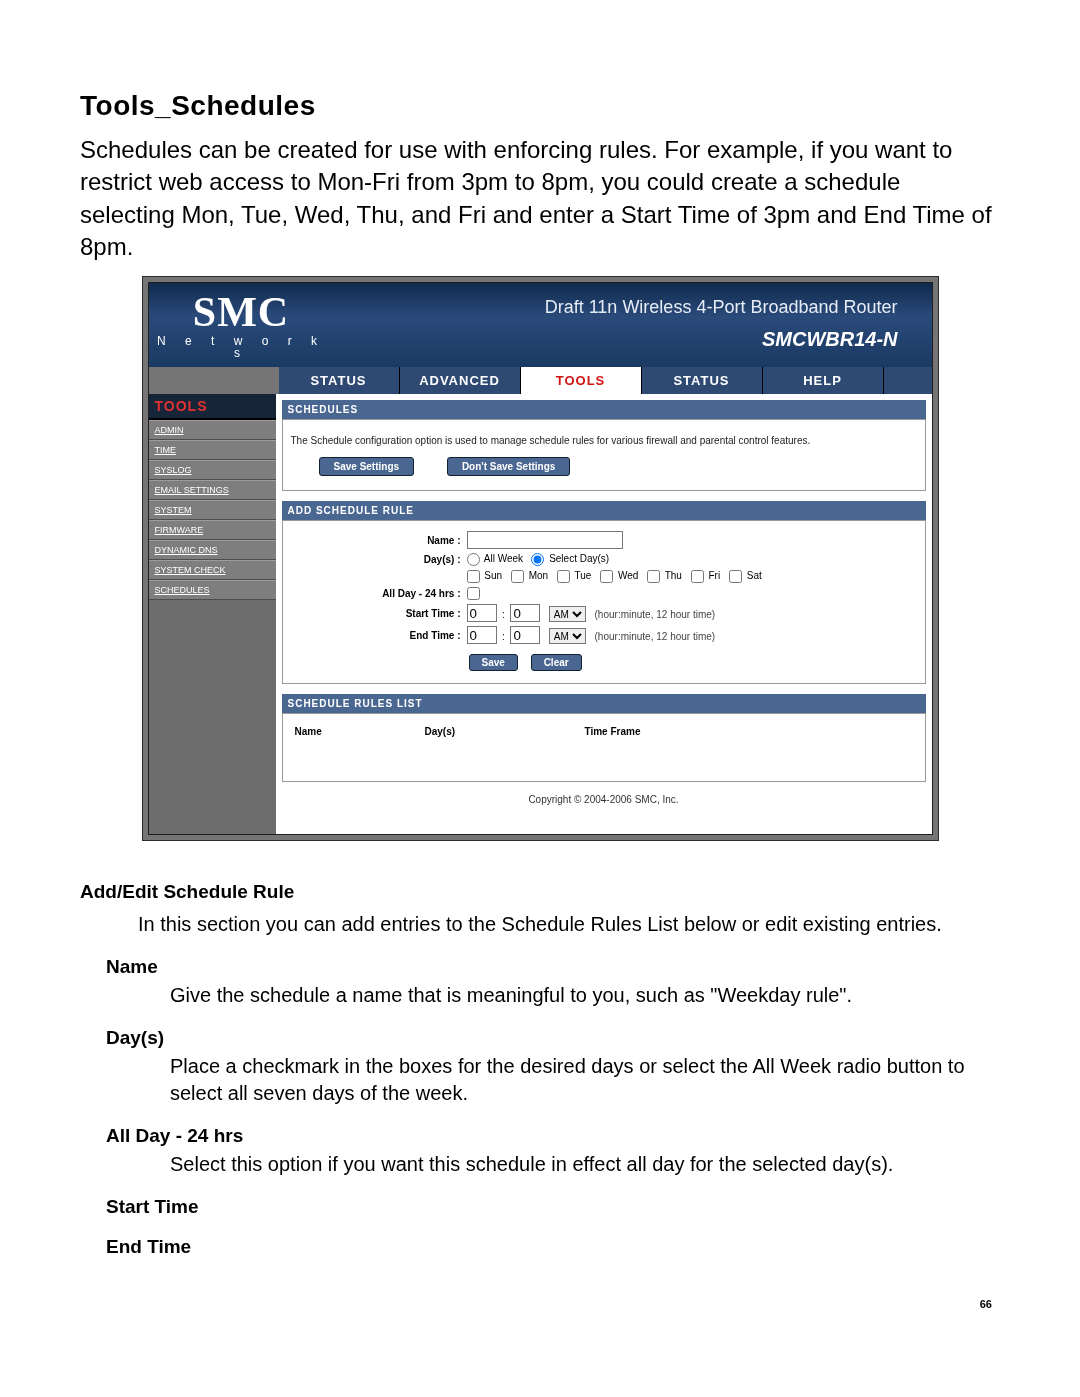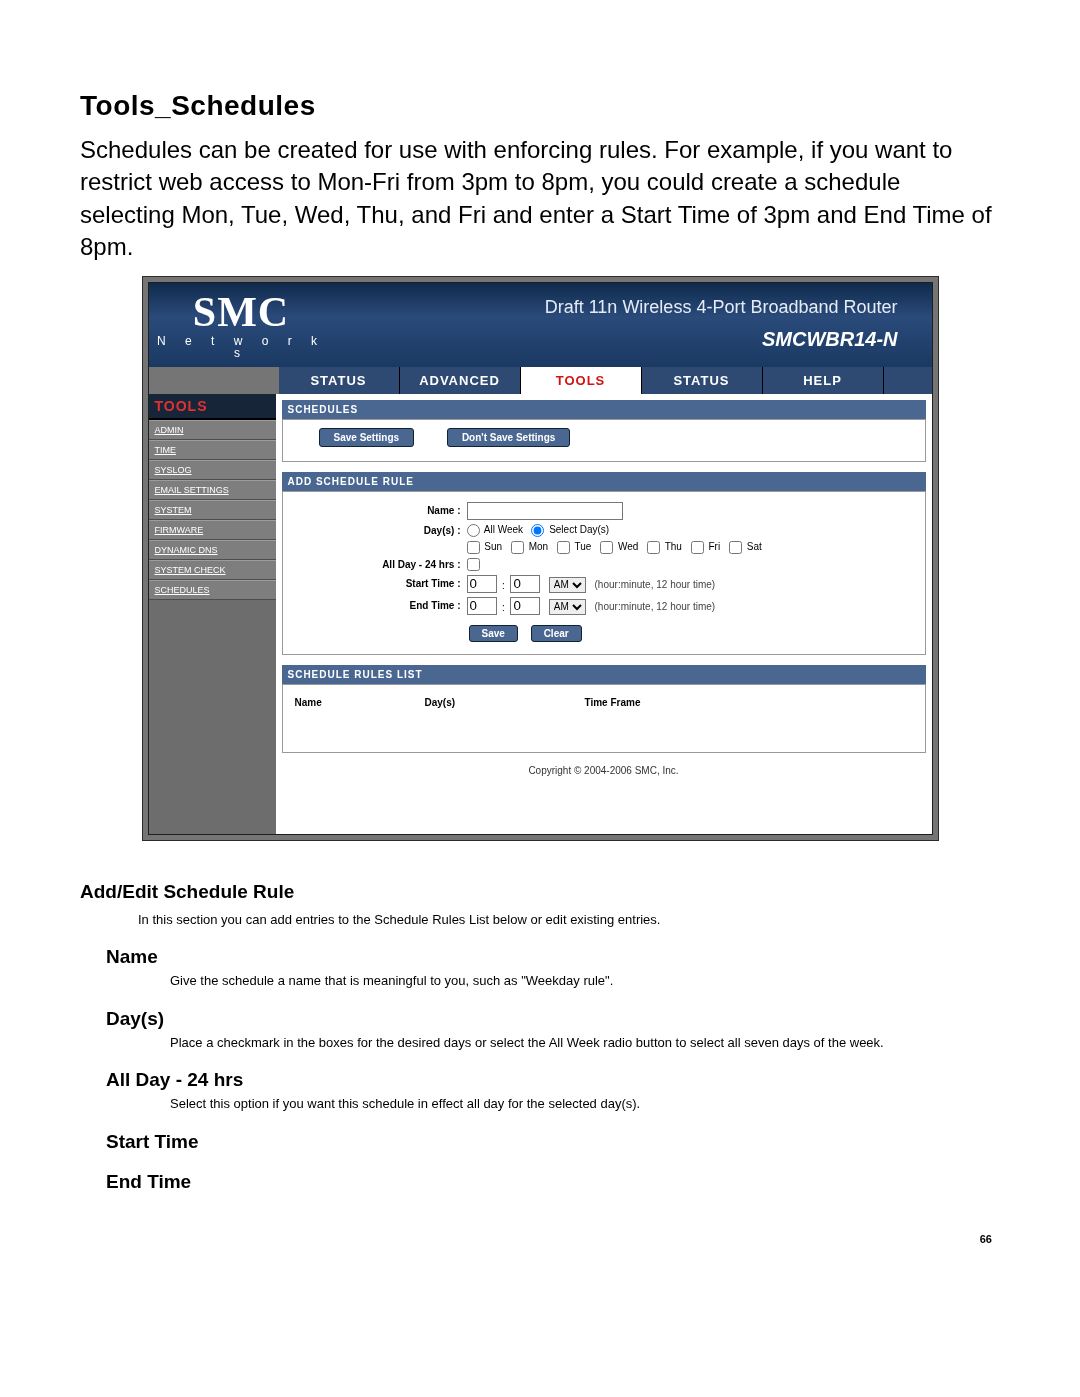--- a/index.html
+++ b/index.html
@@ -77,21 +77,21 @@
   .list-head .c1 { width:130px; }
   .list-head .c2 { width:160px; }
   .list-head .c3 { flex:1; }
 
   .copyright { text-align:center; font:10px Arial; color:#333; padding:2px 0 6px 0; }
 
   
   
   .sec-title { font-weight:bold; font-size:19px; margin:20px 0 8px 0; }
   .sub-title { font-weight:bold; font-size:19px; margin:18px 0 4px 26px; }
-  .sub-body  { font-size:13px; line-height:1.35; margin:0 0 0 90px; }
+  .sub-body  { font-size:20px; line-height:1.35; margin:0 0 0 90px; }
   .pagenum { text-align:right; font-weight:bold; font-size:11px; margin-top:40px; padding-right:8px; }
 </style>
 </head>
 <body>
 
 <div class="page">
 
   <h1 class="doc-title">Tools_Schedules</h1>
   <p class="intro">Schedules can be created for use with enforcing rules. For example, if you want to restrict web access to Mon-Fri from 3pm to 8pm, you could create a schedule selecting Mon, Tue, Wed, Thu, and Fri and enter a Start Time of 3pm and End Time of 8pm.</p>
 
@@ -133,20 +133,21 @@
           <div class="side-item">FIRMWARE</div>
           <div class="side-item">DYNAMIC DNS</div>
           <div class="side-item">SYSTEM CHECK</div>
           <div class="side-item">SCHEDULES</div>
         </div>
 
         <div class="main">
 
           <div class="panel-head">SCHEDULES</div>
           <div class="framed">
+            <div class="desc">The Schedule configuration option is used to manage schedule rules for various firewall and parental control features.</div>
             <div class="btn-row">
               <button class="btn">Save Settings</button>
               <button class="btn alt">Don't Save Settings</button>
             </div>
           </div>
 
           <div class="panel-head">ADD SCHEDULE RULE</div>
           <div class="framed form">
 
             <div class="form-row">

